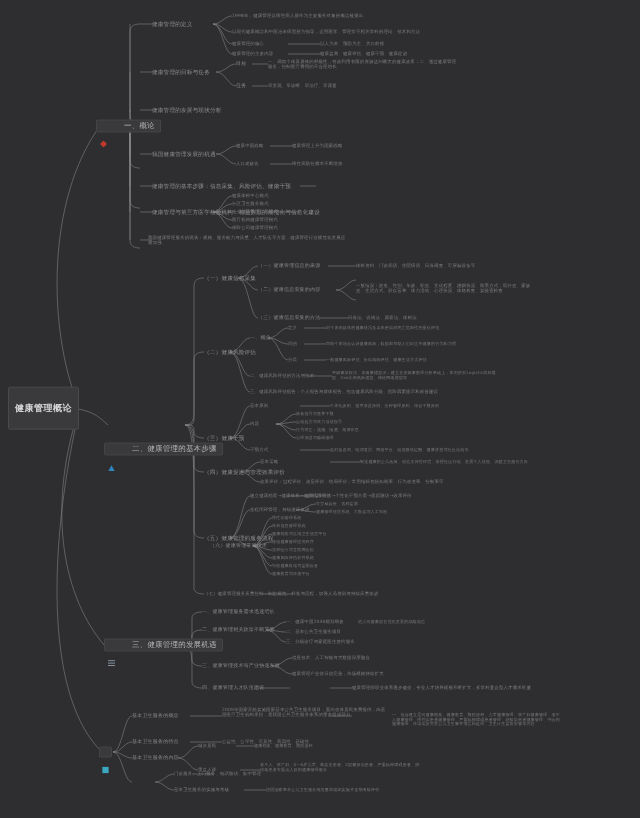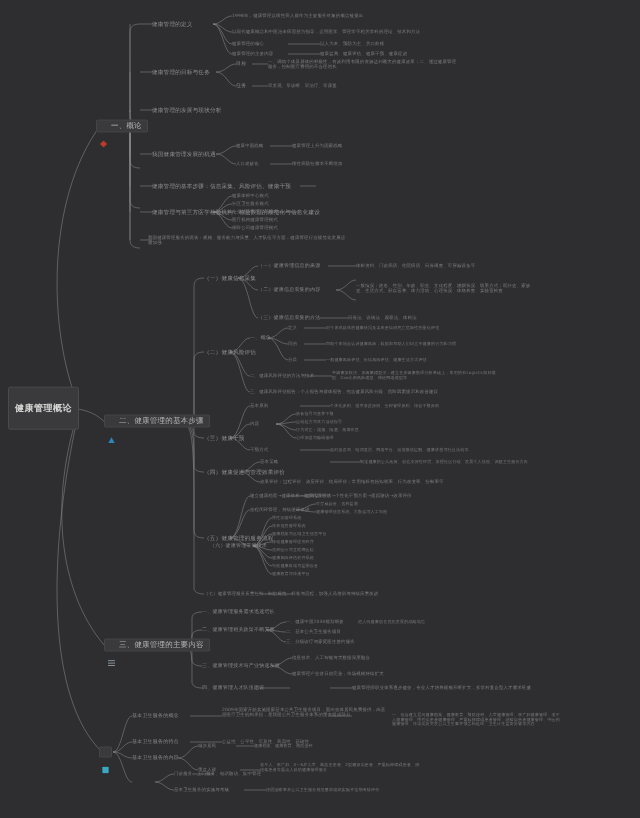--- a/index.html
+++ b/index.html
@@ -34,21 +34,21 @@
     font-weight:bold;
     letter-spacing:.5px;
   }
   
   .br{
     background:#3a3a3c;
     border-radius:2px;
     padding:2px 6px 2px 4px;
     color:#b4b4b4;
     font-size:7.5px;
-    display:flex;align-items:center;gap:4px;
+    display:flex;align-items:center;gap:17px;
     box-shadow:0 0 0 1px #454547 inset;
   }
   .mk{width:7px;height:7px;flex:0 0 auto;display:block;}
   
   .l2{font-size:5.6px;color:#8f8f8f;}
   
   .l3{font-size:5.0px;color:#868686;}
   
   .l4{font-size:4.4px;color:#7e7e7e;max-width:200px;}
   .l5{font-size:4.0px;color:#777;max-width:170px;}
@@ -237,21 +237,21 @@
   <div class="node l2" style="left:152px;top:212px;">健康管理与第三方医学检验机构：检验数据的规范化与信息化建设</div>
 
   <div class="node l4" style="left:232px;top:196px;">健康体检中心模式</div>
   <div class="node l4" style="left:232px;top:204px;">社区卫生服务模式</div>
   <div class="node l4" style="left:232px;top:212px;">专业健康管理公司模式</div>
   <div class="node l4" style="left:232px;top:220px;">医疗机构健康管理模式</div>
   <div class="node l4" style="left:232px;top:228px;">保险公司健康管理模式</div>
   <div class="node l2" style="left:152px;top:212px;opacity:0;">健康管理的服务模式</div>
   <div class="node l4" style="left:148px;top:240px;width:230px;">我国健康管理服务的现状：规模、服务能力与质量、人才队伍等方面，健康管理行业规范化发展还需加强</div>
 
-  <div class="node br" style="left:104px;top:421px;align-items:flex-end;">
+  <div class="node br" style="left:104px;top:449px;align-items:flex-end;">
     <span class="mk">
       <svg viewBox="0 0 10 10" width="7" height="7">
           <path d="M5 1 L9.5 9 L0.5 9 Z" fill="#2e86c1"></path>
         </svg>
     </span>
     <span>二、健康管理的基本步骤</span>
   </div>
 
   <div class="node l2" style="left:204px;top:278px;">（一）健康信息采集</div>
   <div class="node l3" style="left:258px;top:266px;">（一）健康管理信息的来源</div>
@@ -309,21 +309,21 @@
   <div class="node l4" style="left:204px;top:594px;width:230px;">（七）健康管理服务质量控制：制定规范、标准与流程，加强人员培训与持续质量改进</div>
 
   <div class="node br" style="left:104px;top:645px;">
     <span class="mk">
       <svg viewBox="0 0 10 10" width="7" height="7">
         <rect x="0" y="1" width="10" height="1.2" fill="#95a2ae"></rect>
         <rect x="0" y="4.4" width="10" height="1.2" fill="#95a2ae"></rect>
         <rect x="0" y="7.8" width="10" height="1.2" fill="#95a2ae"></rect>
       </svg>
     </span>
-    <span>三、健康管理的主要内容</span>
+    <span>三、健康管理的发展机遇</span>
   </div>
 
   <div class="node l3" style="left:202px;top:612px;">一、健康管理服务需求迅速增长</div>
   <div class="node l3" style="left:202px;top:630px;">二、健康管理相关政策不断完善</div>
   <div class="node l4" style="left:286px;top:622px;">一、健康中国2030规划纲要</div>
   <div class="node l5" style="left:358px;top:622px;width:170px;">把人民健康放在优先发展的战略地位</div>
   <div class="node l4" style="left:286px;top:632px;">二、基本公共卫生服务项目</div>
   <div class="node l4" style="left:286px;top:642px;">三、分级诊疗与家庭医生签约服务</div>
   <div class="node l3" style="left:202px;top:666px;">三、健康管理技术与产业快速发展</div>
   <div class="node l4" style="left:292px;top:658px;">信息技术、人工智能与大数据深度融合</div>

